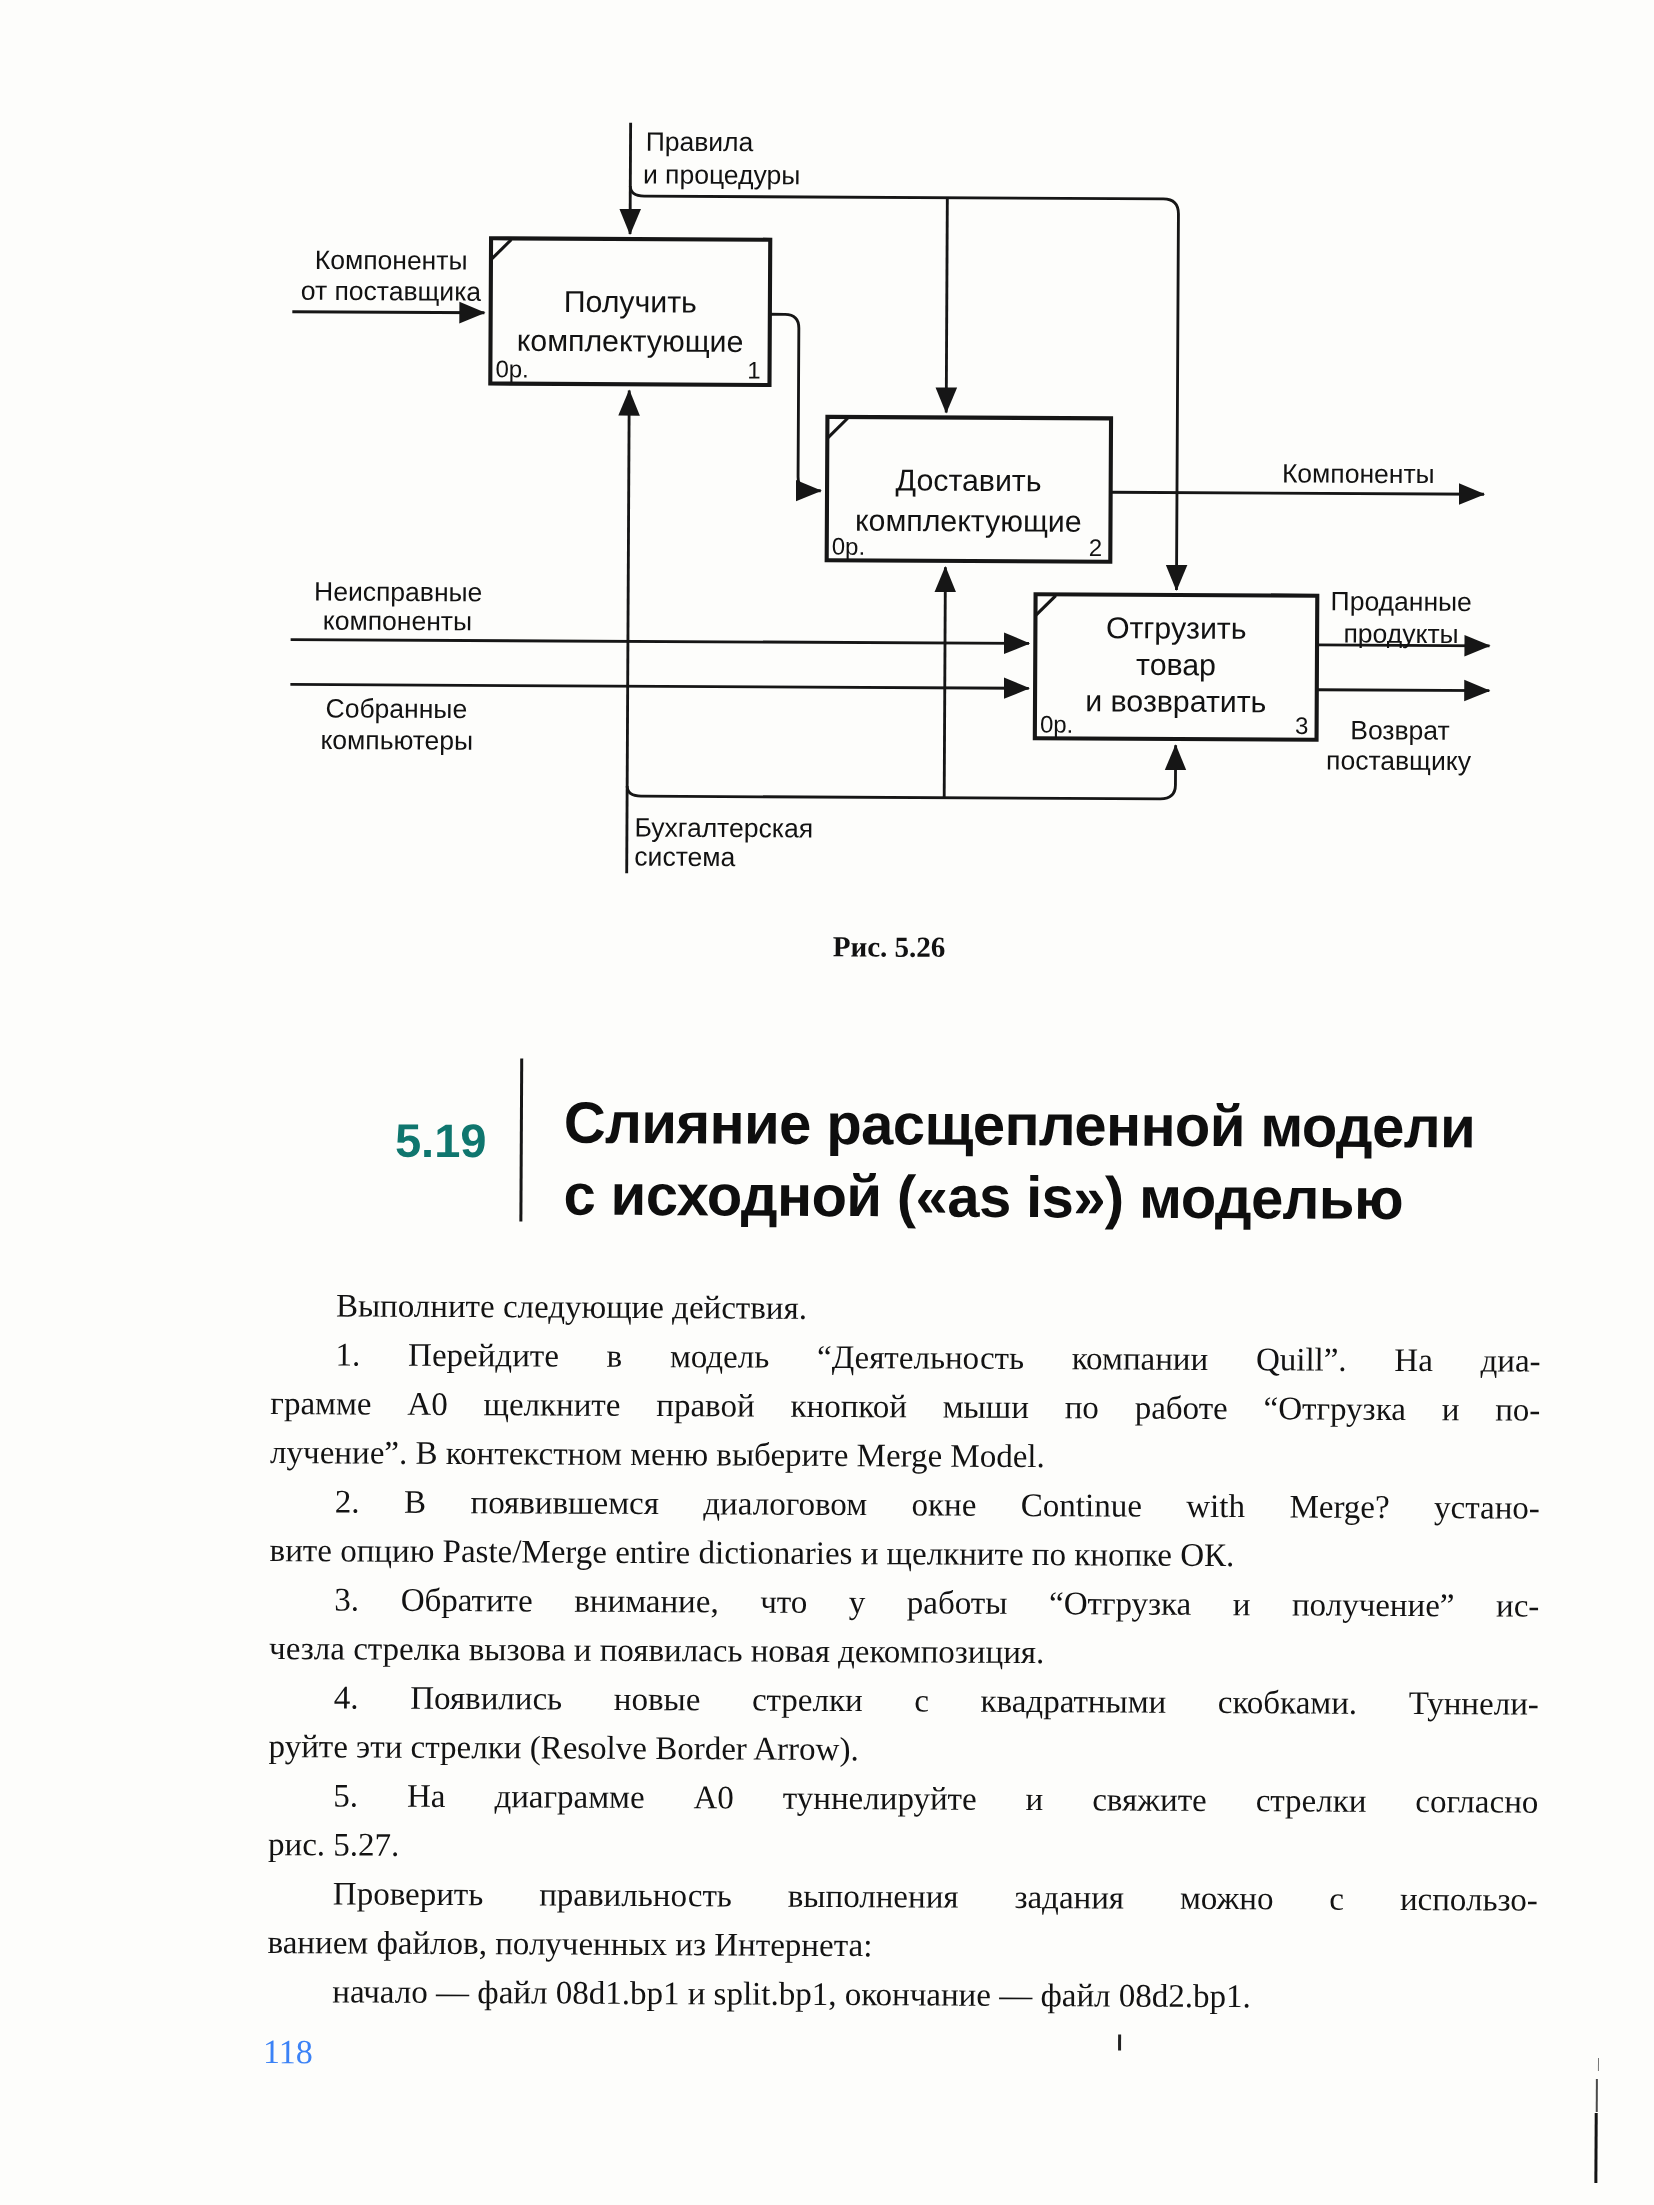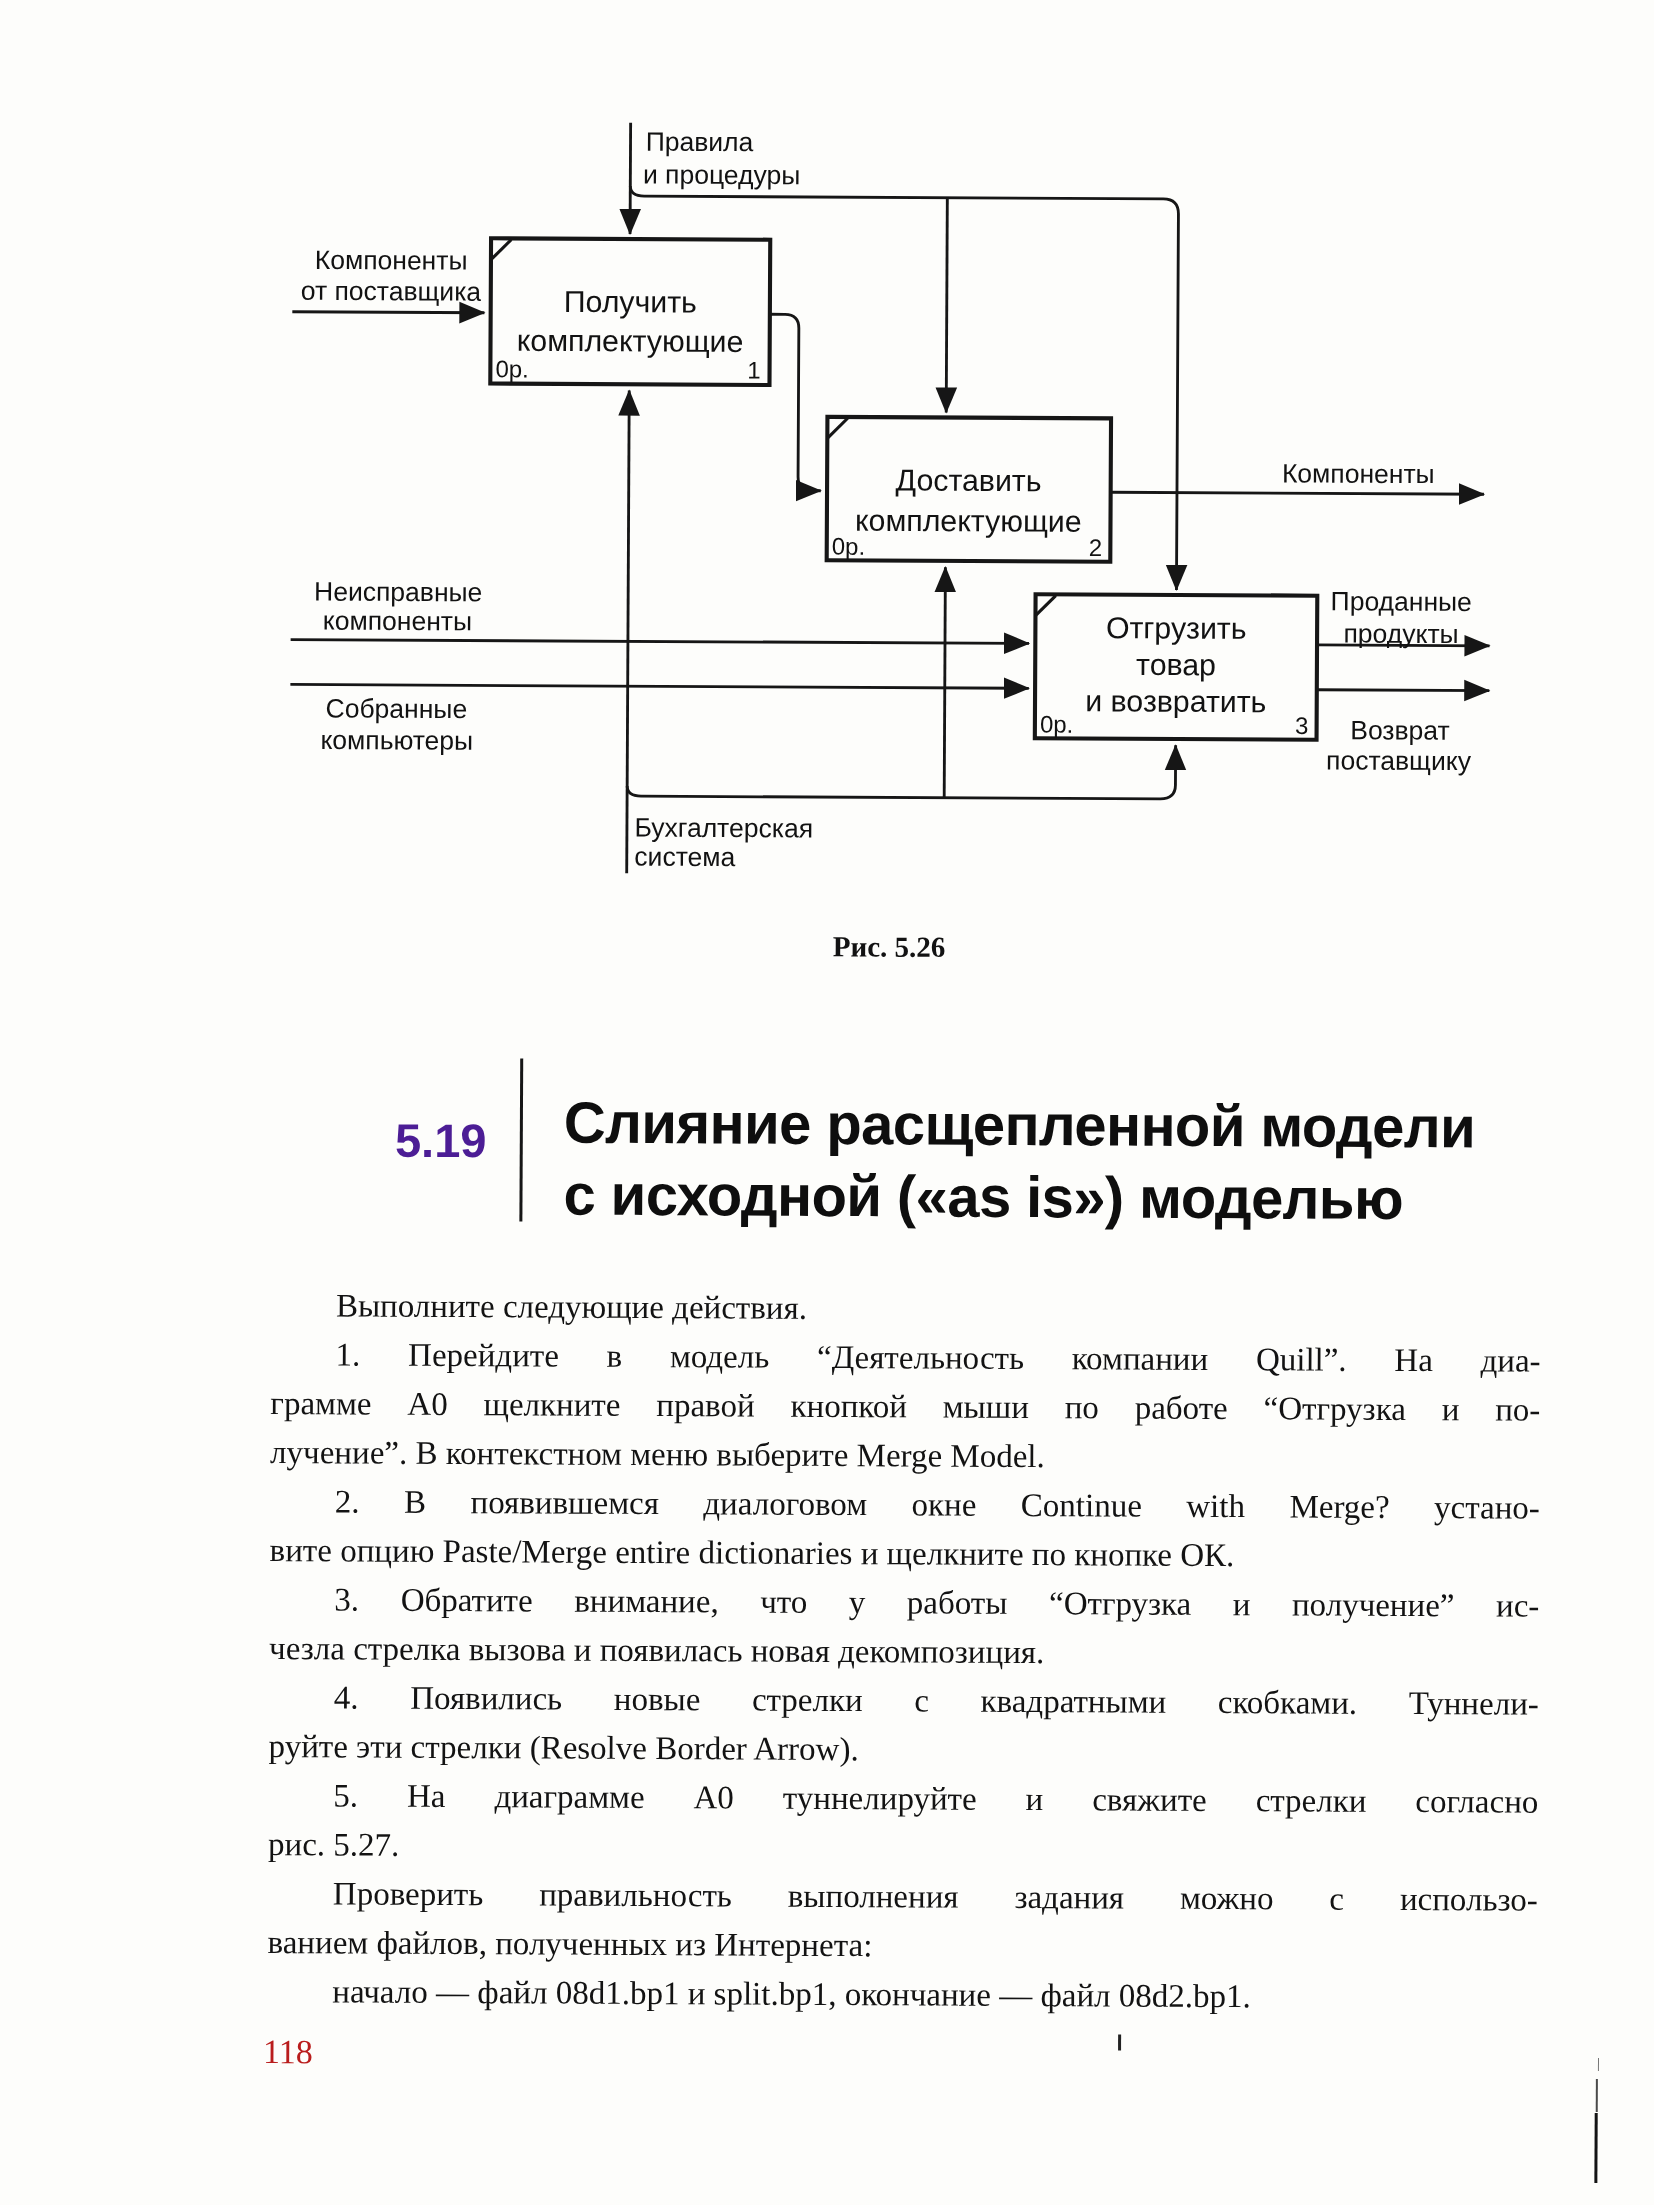--- a/index.html
+++ b/index.html
@@ -13,36 +13,36 @@
   .ln{stroke:#161616;stroke-width:4.5;fill:none;}
   .bx{stroke:#161616;stroke-width:6.5;fill:#fdfdfb;}
   .ntc{stroke:#161616;stroke-width:5;fill:none;}
   text{fill:#121212;}
   .bxl{font-family:"Liberation Sans",sans-serif;font-size:48px;}
   .fl{font-family:"Liberation Sans",sans-serif;font-size:42px;}
   .sm{font-family:"Liberation Sans",sans-serif;font-size:38px;}
   .cap{font-family:"Liberation Serif",serif;font-size:46px;font-weight:bold;}
   .secnum{
     position:absolute;left:354px;top:1115px;width:174px;text-align:center;
-    font-family:"Liberation Sans",sans-serif;font-weight:bold;font-size:47px;color:#4c1d95;
+    font-family:"Liberation Sans",sans-serif;font-weight:bold;font-size:47px;color:#0f766e;
   }
   .secbar{position:absolute;left:520px;top:1060px;width:3.2px;height:163px;background:#161616;}
   .sectitle{
     position:absolute;left:564px;top:1088px;width:1043px;
     font-family:"Liberation Sans",sans-serif;font-weight:bold;font-size:58px;
     line-height:72px;letter-spacing:-0.6px;color:#0e0e0e;white-space:nowrap;
   }
   #bodytext{
     position:absolute;left:272px;top:1284px;width:1270px;
     font-size:33px;line-height:49px;color:#131313;
   }
   .bl{width:1270px;height:49px;text-align:left;white-space:nowrap;}
   .bl.j{white-space:normal;text-align:justify;text-align-last:justify;}
   .bl.ind{text-indent:65px;}
-  #pagenum{position:absolute;left:268px;top:2036px;font-size:34px;color:#b91c1c;}
+  #pagenum{position:absolute;left:268px;top:2036px;font-size:34px;color:#3b82f6;}
   .tick1{position:absolute;left:1123px;top:2033px;width:2.5px;height:16.4px;background:#222;}
   .edge1{position:absolute;left:1600px;top:2109px;width:3.2px;height:70px;background:#141414;}
   .edge2{position:absolute;left:1601px;top:2075px;width:1.9px;height:33px;background:#4a4a4a;}
   .edge3{position:absolute;left:1603px;top:2054px;width:1.3px;height:12.6px;background:#777;}
 </style>
 </head>
 <body>
 
 <div id="sheet">
 <div id="content">

